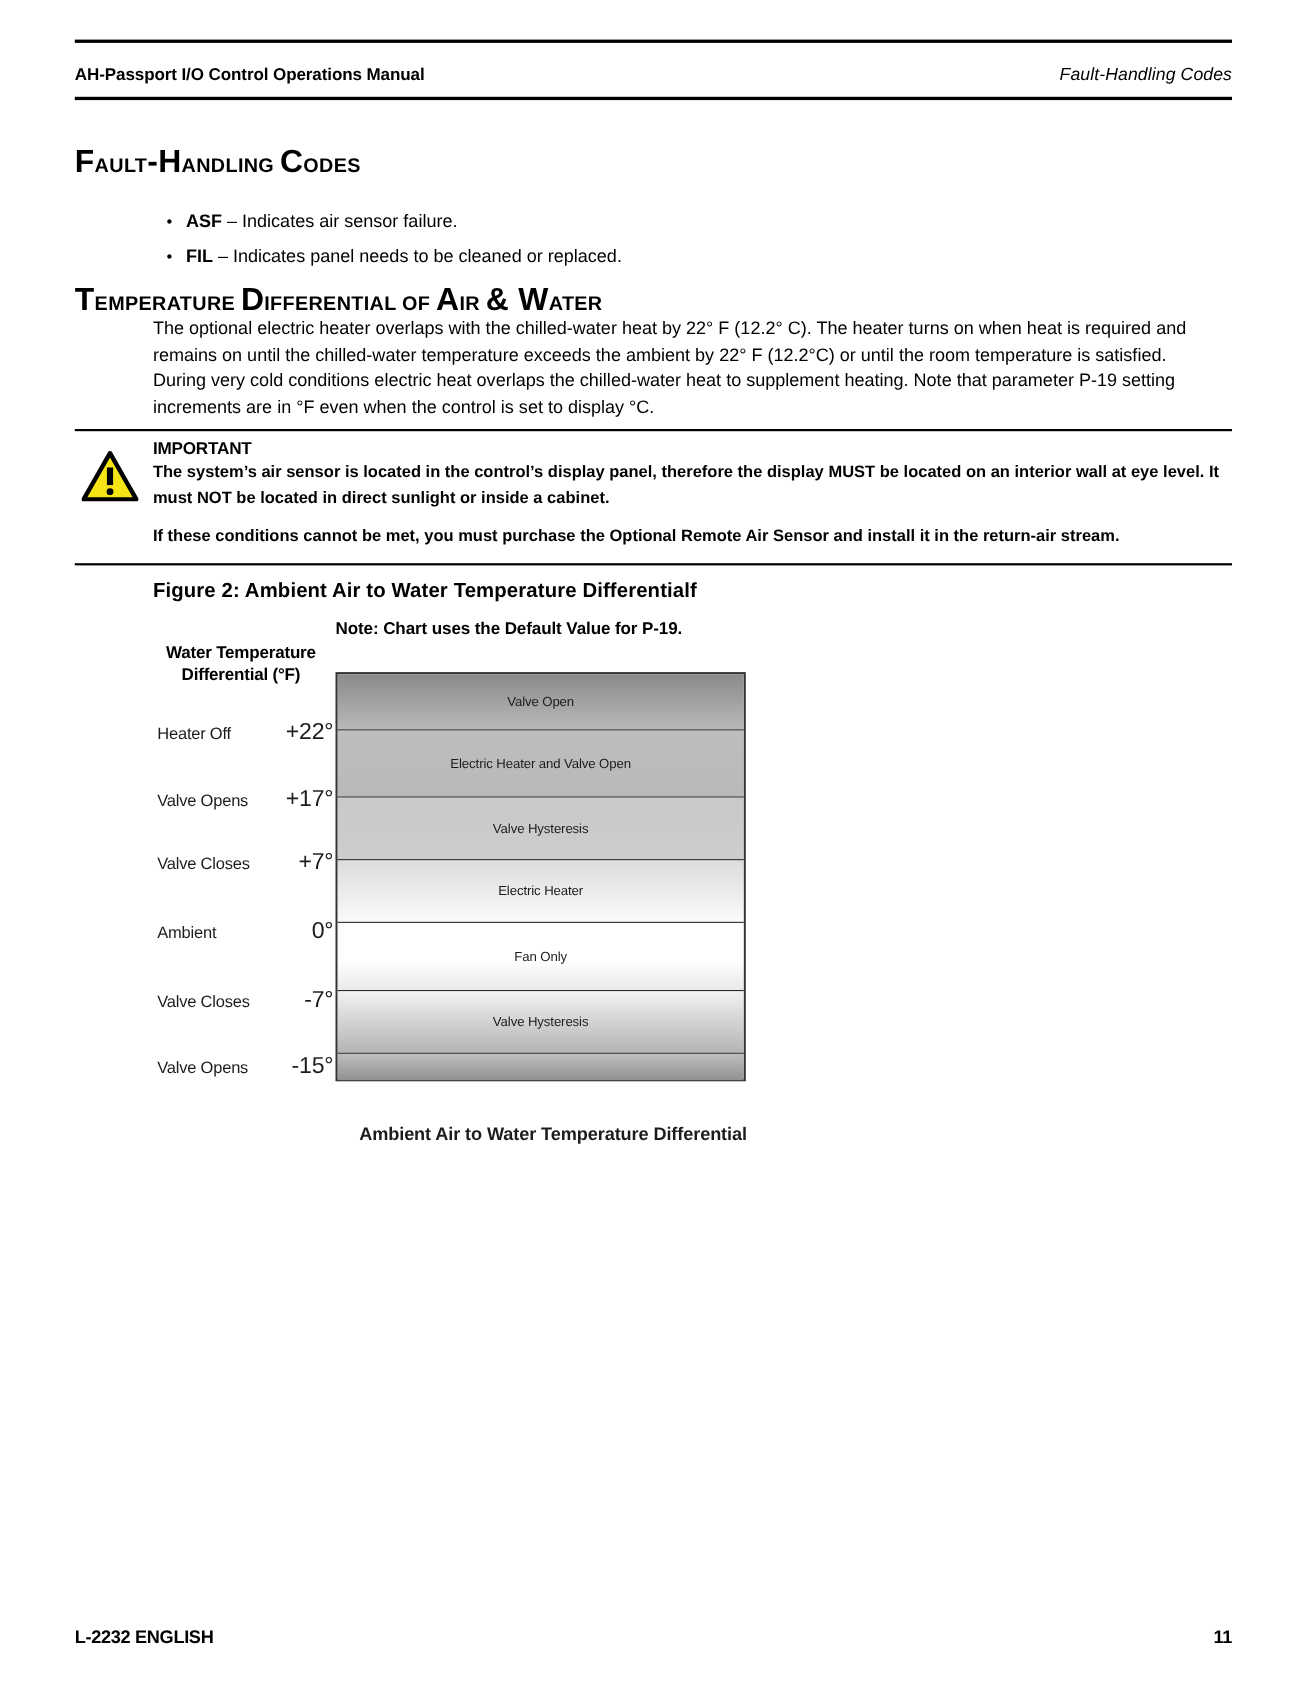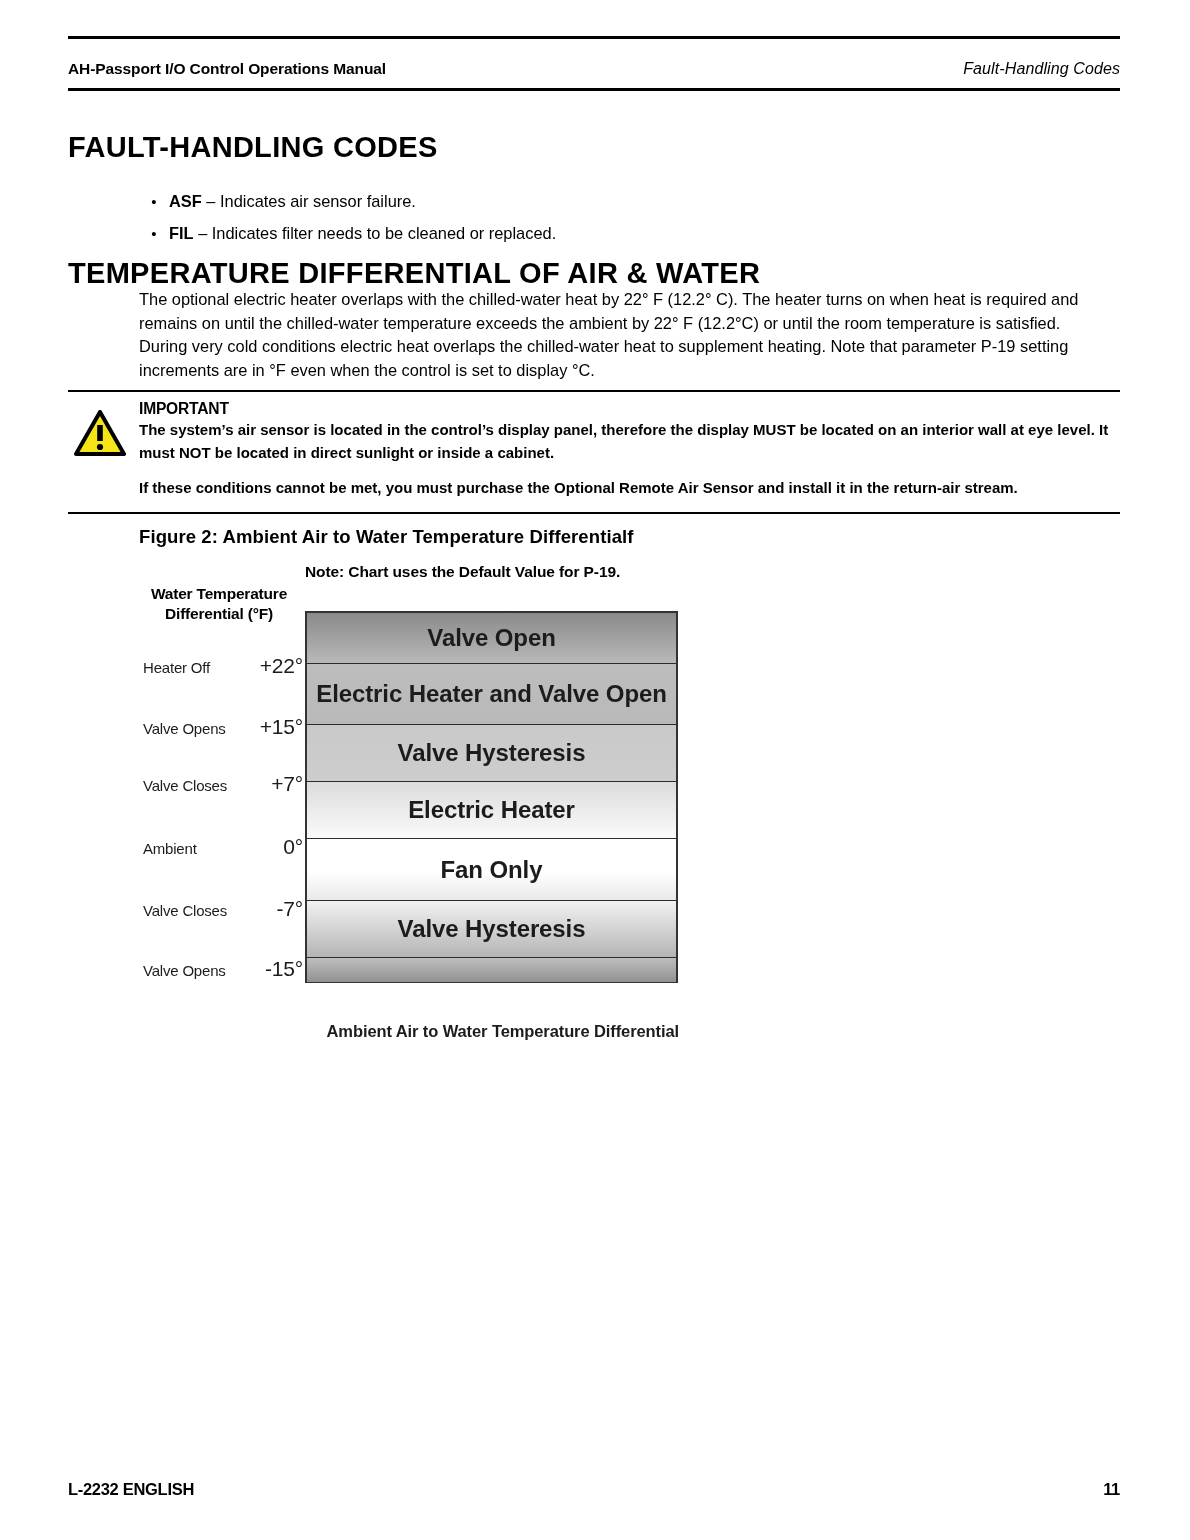--- a/index.html
+++ b/index.html
@@ -60,21 +60,21 @@
     position: absolute;
     font-weight: bold;
     color: #000;
     white-space: nowrap;
     letter-spacing: 0.3px;
   }
   .sec-heading .cap {
     font-size: 29px;
   }
   .sec-heading .sm {
-    font-size: 29px;
+    font-size: 18px;
   }
 
   #heading-fault { left: 68px; top: 131px; }
   #heading-tempdiff { left: 68px; top: 257px; }
 
   
   .body-text {
     position: absolute;
     font-size: 16.4px;
     line-height: 23.5px;
@@ -188,22 +188,22 @@
     position: absolute;
     left: 0;
     width: 100%;
     box-sizing: border-box;
     display: flex;
     align-items: center;
     justify-content: center;
   }
   .band + .band { border-top: 1.5px solid #2b2b2b; }
   .band-label {
-    font-size: 24px;
-    font-weight: bold;
+    font-size: 12px;
+    font-weight: normal;
     color: #1c1c1c;
     letter-spacing: -0.1px;
     text-align: center;
   }
 
   
   .tick {
     position: absolute;
     width: 160px;
     left: 143px;
@@ -259,21 +259,21 @@
   </div>
 
 
   <div class="bullet-list">
     <div class="bullet-row">
       <span class="bullet-dot">•</span>
       <span class="bullet-body"><b>ASF</b><span> – Indicates air sensor failure.</span></span>
     </div>
     <div class="bullet-row">
       <span class="bullet-dot">•</span>
-      <span class="bullet-body"><b>FIL</b><span> – Indicates filter needs to be cleaned or replaced.</span></span>
+      <span class="bullet-body"><b>FIL</b><span> – Indicates panel needs to be cleaned or replaced.</span></span>
     </div>
   </div>
 
   <div class="sec-heading" id="heading-tempdiff">
     <span class="cap">T</span><span class="sm">EMPERATURE </span><span class="cap">D</span><span class="sm">IFFERENTIAL OF </span><span class="cap">A</span><span class="sm">IR </span><span class="cap">&amp; </span><span class="cap">W</span><span class="sm">ATER</span>
   </div>
 
   <div class="body-text" id="tempdiff-para">The optional electric heater overlaps with the chilled-water heat by 22° F (12.2° C). The heater turns on when heat is required and remains on until the chilled-water temperature exceeds the ambient by 22° F (12.2°C) or until the room temperature is satisfied. During very cold conditions electric heat overlaps the chilled-water heat to supplement heating. Note that parameter P-19 setting increments are in °F even when the control is set to display °C.</div>
 
   <div class="callout-rule" id="callout-rule-top"></div>
@@ -323,21 +323,21 @@
       <span class="band-label"></span>
     </div>
   </div>
 
   <div class="tick" style="top:654px;">
     <span class="tick-name">Heater Off</span>
     <span class="tick-val">+22°</span>
   </div>
   <div class="tick" style="top:715px;">
     <span class="tick-name">Valve Opens</span>
-    <span class="tick-val">+15°</span>
+    <span class="tick-val">+17°</span>
   </div>
   <div class="tick" style="top:772px;">
     <span class="tick-name">Valve Closes</span>
     <span class="tick-val">+7°</span>
   </div>
   <div class="tick" style="top:835px;">
     <span class="tick-name">Ambient</span>
     <span class="tick-val">0°</span>
   </div>
   <div class="tick" style="top:897px;">

